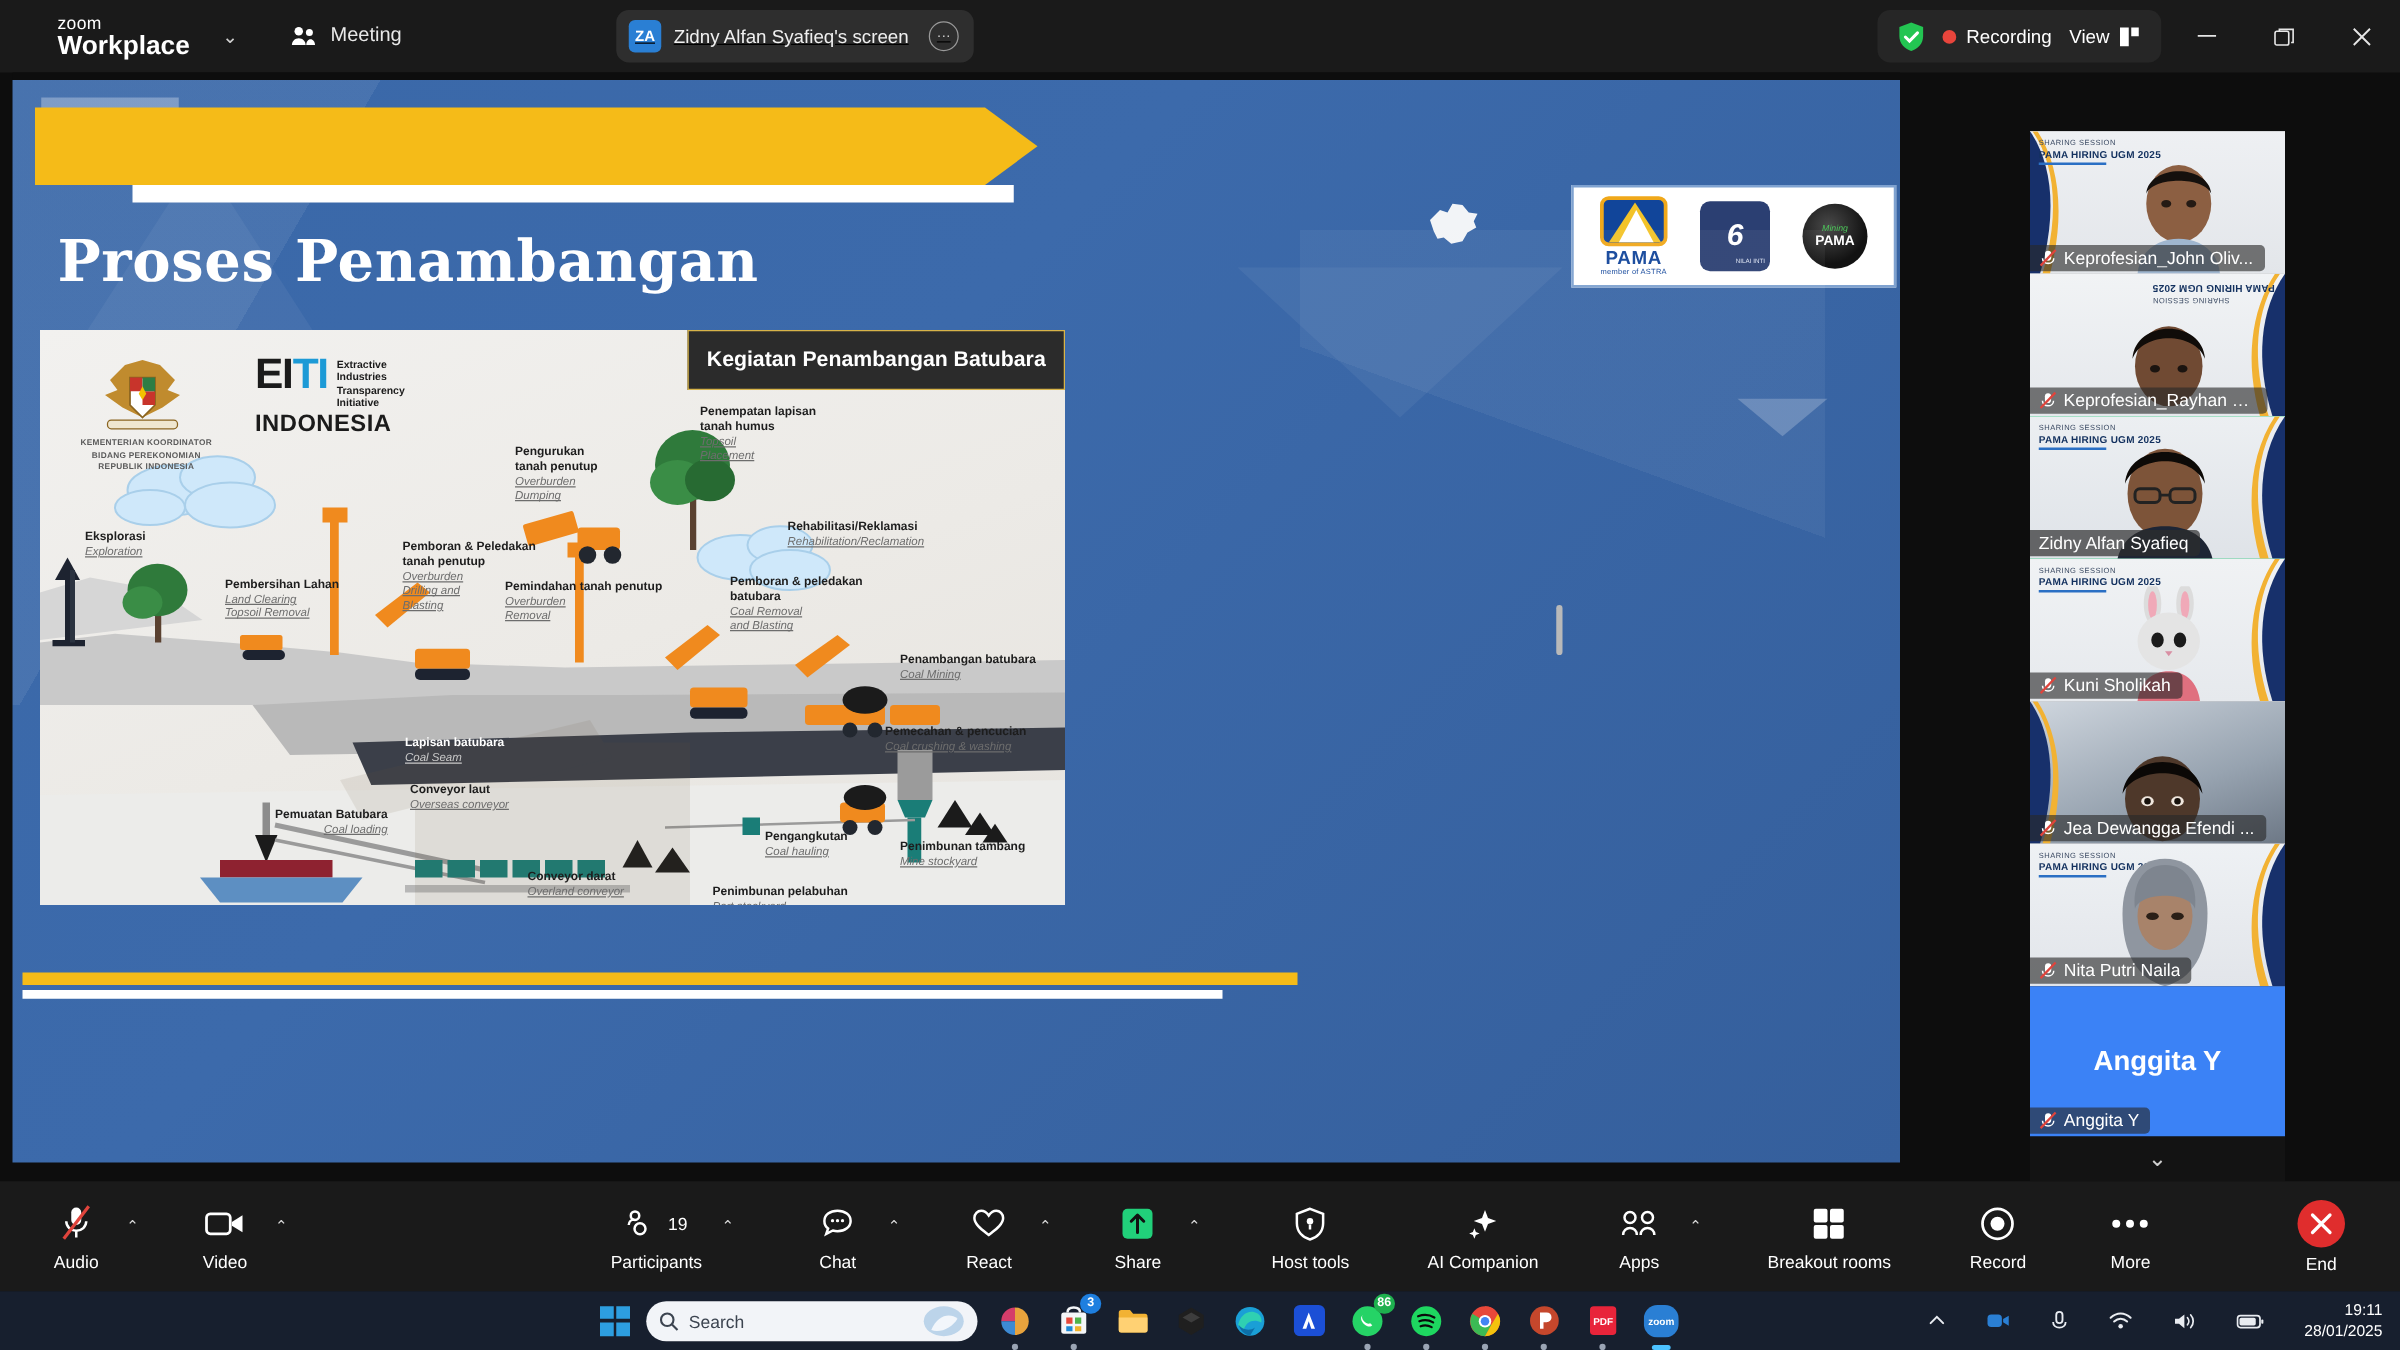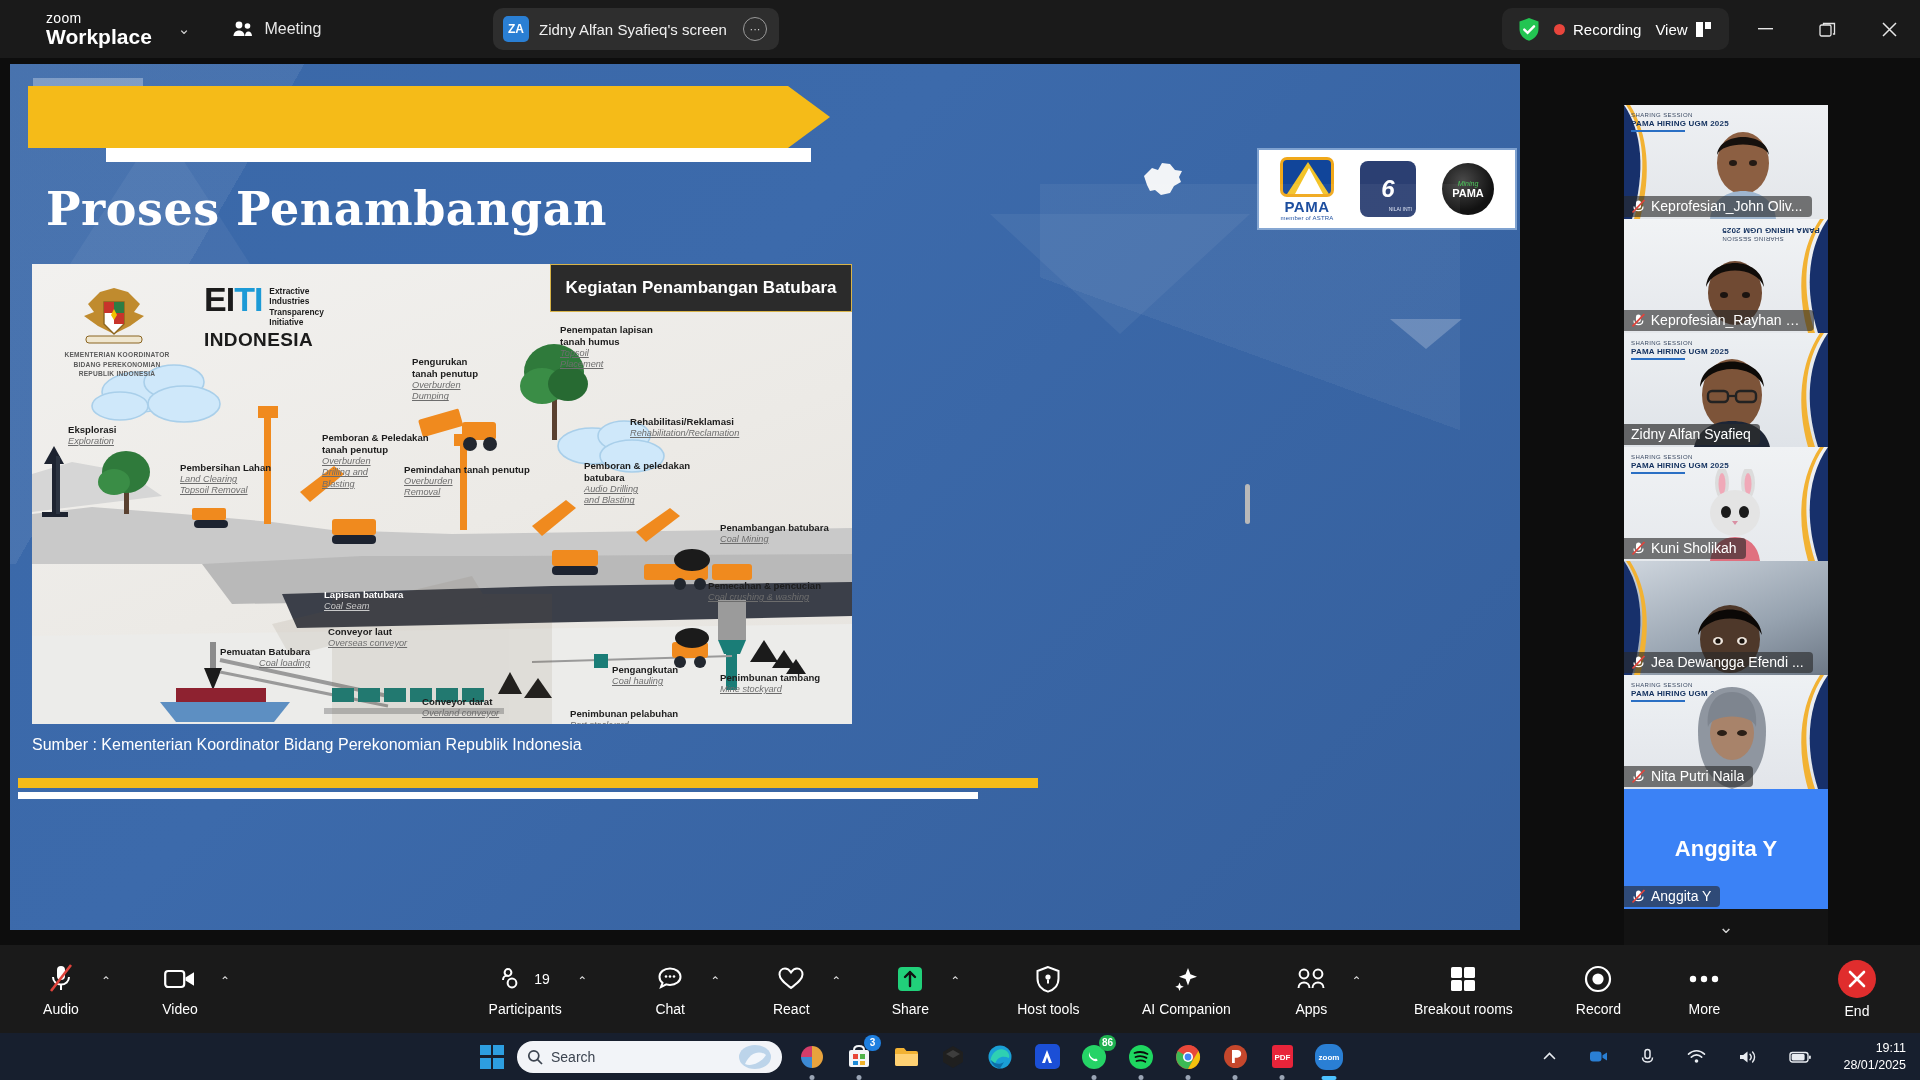--- a/index.html
+++ b/index.html
@@ -10,21 +10,21 @@
   .titlebar { position:absolute; left:0; top:0; width:1920px; height:58px;
               background:#1a1a1a; display:flex; align-items:center; }
   .zoom-brand { margin-left:46px; line-height:1.0; color:#fff; }
   .zoom-brand .z1 { font-size:14px; letter-spacing:.3px; display:block; }
   .zoom-brand .z2 { font-size:21px; font-weight:bold; display:block; margin-top:1px; }
   .tb-caret { margin-left:26px; color:#d0d0d0; font-size:15px; cursor:pointer; }
   .tb-meeting { margin-left:42px; display:flex; align-items:center; gap:10px;
                 color:#e8e8e8; font-size:16px; cursor:pointer; }
   .tb-screen-chip { position:absolute; left:493px; top:8px; height:42px;
                     background:#2e2e2e; border-radius:10px; display:flex; align-items:center;
-                    padding:0 12px 0 10px; gap:10px; cursor:pointer; }
+                    padding:0 12px 0 10px; gap:10px; cursor:pointer;text-decoration:underline; }
   .chip-av { width:26px; height:26px; border-radius:5px; background:#2a7fd4; color:#fff;
              font-size:12px; font-weight:bold; display:flex; align-items:center; justify-content:center; }
   .chip-txt { color:#f0f0f0; font-size:15px; }
   .chip-more { width:24px; height:24px; border-radius:50%; border:1.5px solid #9a9a9a;
                color:#d6d6d6; font-size:11px; display:flex; align-items:center;
                justify-content:center; margin-left:6px; }
   .tb-rightbox { position:absolute; left:1502px; top:8px; height:42px; background:#262626;
                  border-radius:10px; display:flex; align-items:center; padding:0 16px; gap:14px; }
   .shield { width:22px; height:25px; position:relative; }
   .rec { display:flex; align-items:center; gap:8px; color:#fff; font-size:15px; cursor:pointer; }
@@ -464,21 +464,21 @@
         <i>Rehabilitation/Reclamation</i>
       </div>
       <div class="lbl" style="left:372px; top:200px;">
         <b>Pemindahan tanah penutup</b>
         <i style="white-space:pre-line">Overburden
 Removal</i>
       </div>
       <div class="lbl" style="left:552px; top:196px;">
         <b style="white-space:pre-line">Pemboran &amp; peledakan
 batubara</b>
-        <i style="white-space:pre-line">Audio Drilling
+        <i style="white-space:pre-line">Coal Removal
 and Blasting</i>
       </div>
       <div class="lbl" style="left:688px; top:258px;">
         <b>Penambangan batubara</b>
         <i>Coal Mining</i>
       </div>
       <div class="lbl w" style="left:292px; top:325px;">
         <b>Lapisan batubara</b>
         <i>Coal Seam</i>
       </div>
@@ -505,21 +505,20 @@
       <div class="lbl" style="left:390px; top:432px;">
         <b>Conveyor darat</b>
         <i>Overland conveyor</i>
       </div>
       <div class="lbl" style="left:538px; top:444px;">
         <b>Penimbunan pelabuhan</b>
         <i>Port stockyard</i>
       </div>
     </div>
 
-    <div class="sumber">Sumber : Kementerian Koordinator Bidang Perekonomian Republik Indonesia</div>
     <div class="yellowbar"></div>
     <div class="whitebar"></div>
     <div class="scrollgrip"></div>
   </div>
 </div>
 
 <div class="strip">
 
   <div class="tile">
     <div class="bg" style="background:linear-gradient(180deg,#eef0f3 0%,#e3e6ea 100%)"></div>

